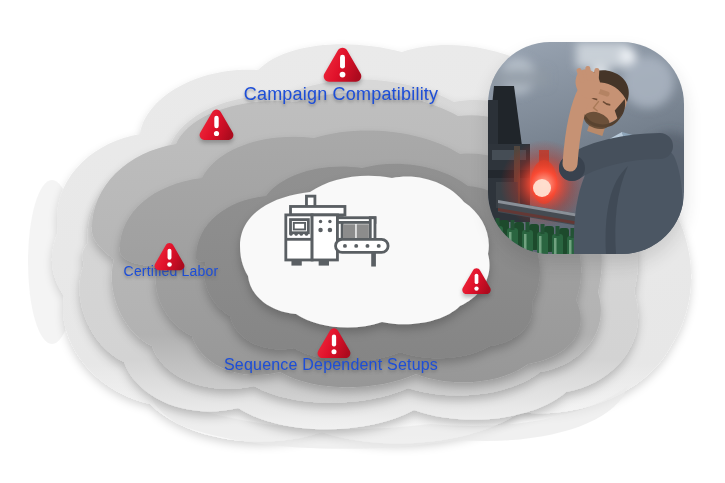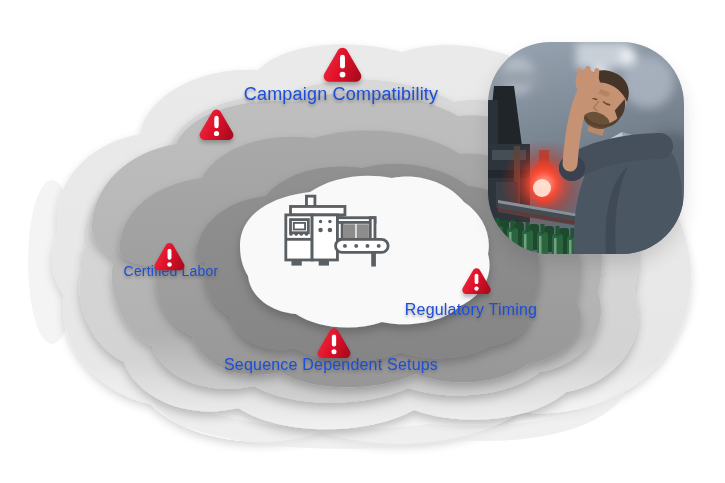--- a/index.html
+++ b/index.html
@@ -256,20 +256,19 @@
     </svg>
 
   <div class="risk-label lbl-certified">Certified Labor</div>
   <svg class="warn w-certified" viewBox="0 0 40 38">
       <use href="#warnSym" xlink:href="#warnSym"></use>
     </svg>
 
   <svg class="warn w-regulatory" viewBox="0 0 40 38">
       <use href="#warnSym" xlink:href="#warnSym"></use>
     </svg>
-  <div class="risk-label lbl-regulatory">Regulatory Timing</div>
 
   <svg class="warn w-sequence" viewBox="0 0 40 38">
       <use href="#warnSym" xlink:href="#warnSym"></use>
     </svg>
   <div class="risk-label lbl-sequence">Sequence Dependent Setups</div>
 
 </div>
 
 </body></html>

